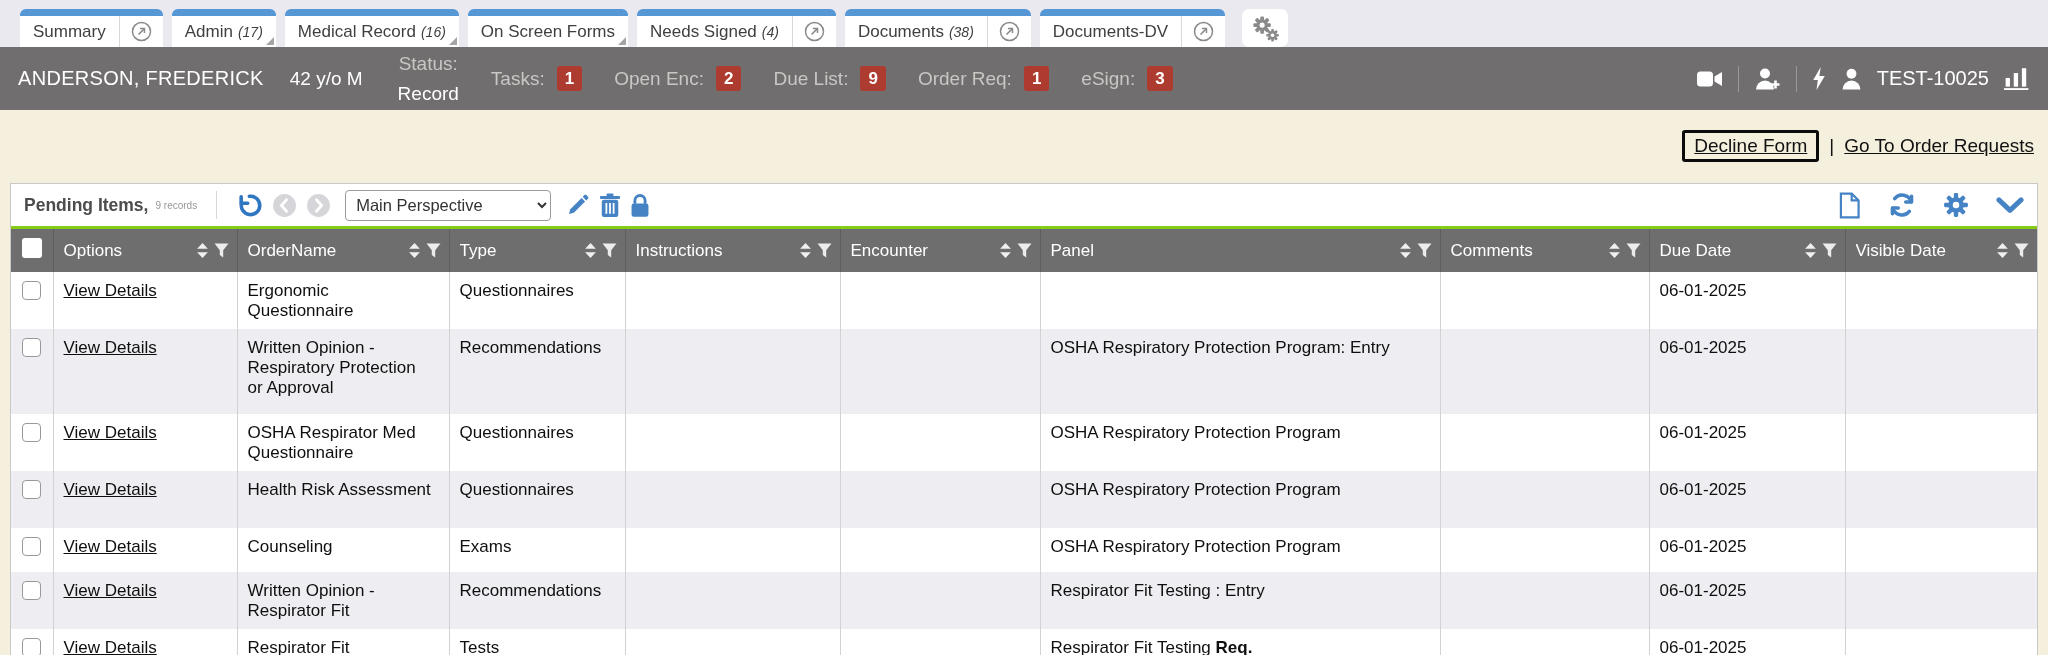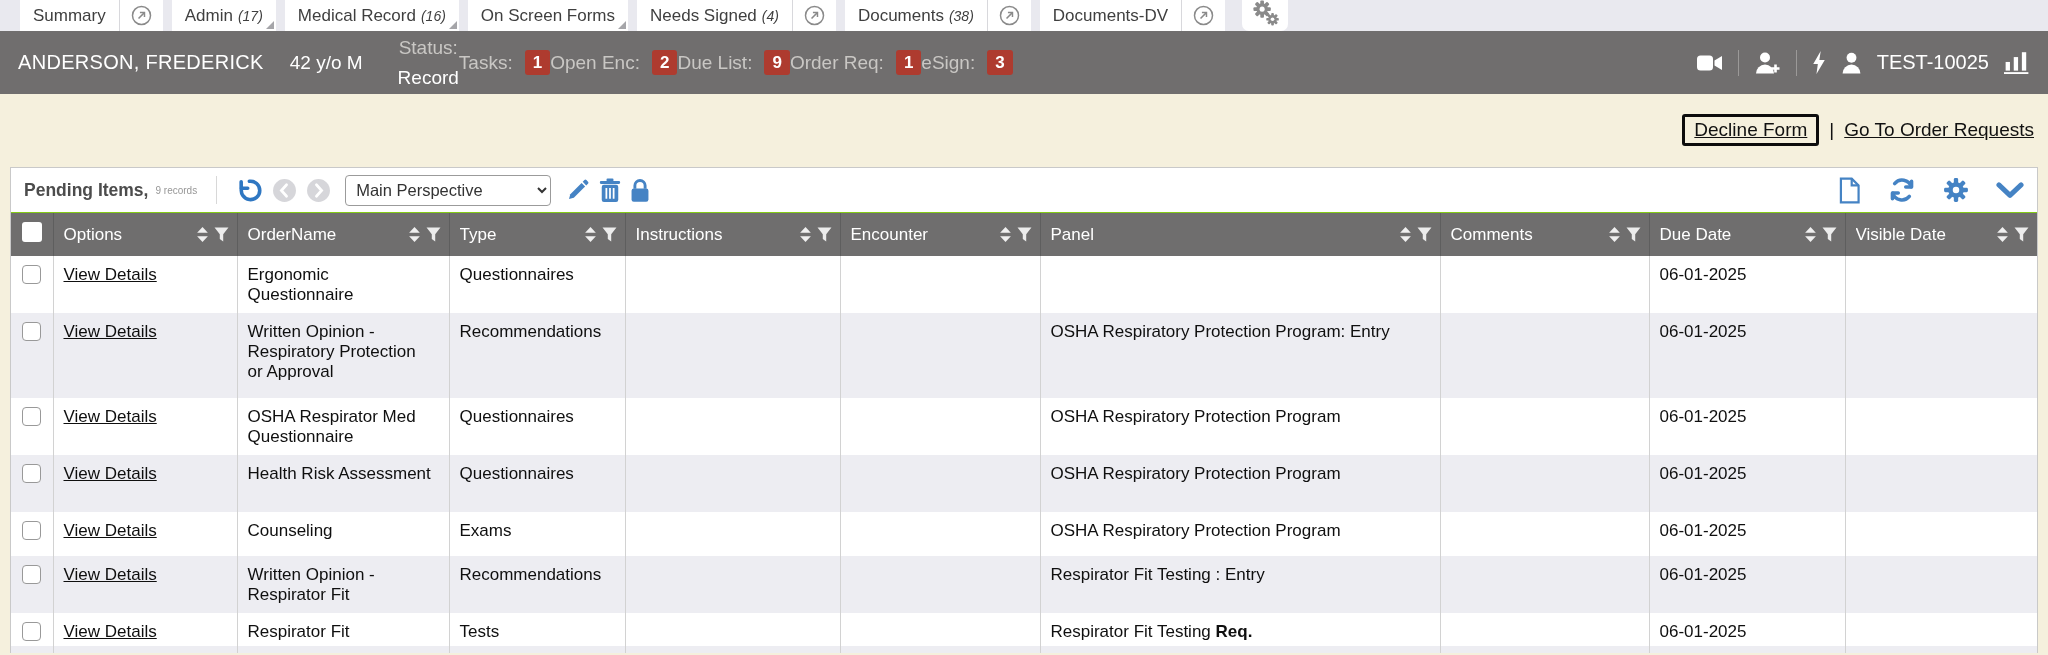--- a/index.html
+++ b/index.html
@@ -5,21 +5,21 @@
   * { box-sizing: border-box; }
   html,body { margin:0; padding:0; }
   body {
     width:2048px; height:655px; overflow:hidden; position:relative;
     font-family:"Liberation Sans", sans-serif;
     background: var(--beige, #f5f0dd);
   }
 
   
   .tabbar{
-    height:31px; background:#e9e9ef; display:flex; align-items:flex-end;
+    height:47px; background:#e9e9ef; display:flex; align-items:flex-end;
     padding-left:20px; gap:9px;
   }
   .tab{
     height:38px; display:flex; align-items:stretch; background:#fff;
     border-radius:6px 6px 0 0; border-top:7px solid var(--accent,#5596d4);
     position:relative; color:#3f3f3f; font-size:17px; cursor:default;
     white-space:nowrap;
   }
   .tab .seg{ display:flex; align-items:center; gap:5px; padding:0 13px; }
   .tab .seg + .seg{ border-left:1px solid #d8d8dc; padding:0 11px; }
@@ -35,21 +35,21 @@
   }
 
   
   .pbar{
     height:63px; background:var(--bar-gray,#706e6e); color:#fff;
     display:flex; align-items:center; padding:0 18px; font-size:19px;
   }
   .pb-name{ font-size:20px; letter-spacing:.3px; }
   .pb-age{ margin-left:26px; }
   .pb-pair{ display:flex; align-items:center; gap:8px; margin-left:35px;flex-direction:column; }
-  .pb-item{ display:flex; align-items:center; gap:12px; }
+  .pb-item{ display:flex; align-items:center; gap:12px; margin-left:32px; }
   .pb-label{ color:#c9c7c4; }
   .badge{
     background:var(--badge-red,#ae3b2f); color:#fff; font-weight:bold;
     font-size:17px; line-height:25px; padding:0 8px; border-radius:3px;
   }
   .pb-right{ margin-left:auto; display:flex; align-items:center; gap:15px; }
   .pb-div{ width:1px; height:26px; background:#9b9998; }
   .pb-id{ font-size:20px; }
   .pb-right svg{ display:block; }
 
@@ -61,21 +61,21 @@
   .actions a{ color:#111; text-decoration:underline; }
   .decline-box{ border:3px solid #0c0c0c; border-radius:3px; padding:2px 9px; }
 
   
   .grid{
     margin:21px 10px 0; height:486px; background:#fff;
     border:1px solid #c9c9c9; border-bottom:none; overflow:hidden;
   }
   .gtoolbar{
     height:45px; display:flex; align-items:center; padding:0 13px;
-    border-bottom:1px solid #84cc16; background:#fff;justify-content:center;
+    border-bottom:3px solid #84cc16; background:#fff;justify-content:center;
   }
   .gt-title{ font-size:17.5px; font-weight:bold; color:#4c4c4c; }
   .gt-records{ font-size:10px; color:#979797; margin-left:7px; }
   .gt-div{ width:1px; height:28px; background:#d8d8d8; margin:0 19px; }
   .gt-icons{ display:flex; align-items:center; gap:9px; }
   .gt-select{
     height:31px; min-width:206px; margin:0 15px 0 14px; font-size:16.5px; color:#333;
     border:1px solid #9b9b9b; border-radius:4px; padding:0 6px; background:#fff;
     font-family:"Liberation Sans", sans-serif;
   }

